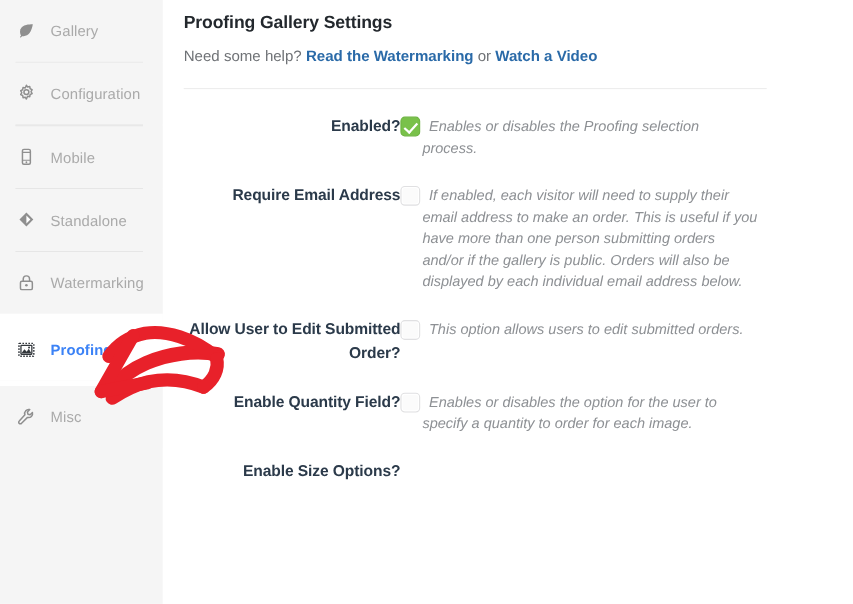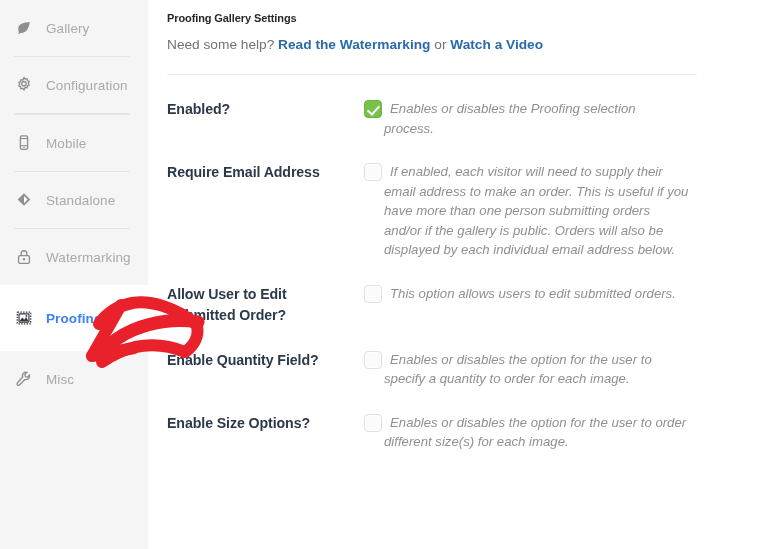--- a/index.html
+++ b/index.html
@@ -88,21 +88,21 @@
     background: #ffffff;
     padding: 0;
     overflow: hidden;
   }
 
   #content-inner {
     padding: 12px 8px 0 19px;
   }
 
   #page-title {
-    font-size: 11px;
+    font-size: 16px;
     font-weight: bold;
     color: #23282d;
     margin: 0 0 11px 0;
     letter-spacing: -0.1px;
   }
 
   .intro-line {
     font-size: 13.7px;
     color: #6f7276;
     line-height: 20px;
@@ -133,22 +133,23 @@
     padding-top: 24px;
   }
 
   .setting-label {
     flex: 0 0 197px;
     width: 197px;
     font-size: 14.2px;
     font-weight: bold;
     color: #2b3a4a;
     line-height: 21px;
-    padding-right: 20px;
+    padding-right: 0;
     letter-spacing: -0.1px;
+    text-align: right;
   }
 
   .setting-control {
     position: relative;
     flex: 1 1 auto;
     min-width: 0;
   }
 
   .cb {
     float: left;
@@ -323,24 +324,20 @@
           </div>
           <div class="setting-row">
             <div class="setting-label">Enable Quantity Field?</div>
             <div class="setting-control">
               <span class="cb off"></span>
               <div class="setting-desc">Enables or disables the option for the user to specify a quantity to order for each image.</div>
             </div>
           </div>
           <div class="setting-row">
             <div class="setting-label">Enable Size Options?</div>
-            <div class="setting-control">
-              <span class="cb off"></span>
-              <div class="setting-desc">Enables or disables the option for the user to order different size(s) for each image.</div>
-            </div>
           </div>
         </div>
 
     </div>
   </main>
 
   <svg id="arrow-overlay" viewBox="0 0 775 549">
     <g>
 
       <path id="arrow-curve-top" d="M 198,322 C 176,318 152,322 133,330 C 119,336 108,345 99,354" fill="none" stroke="#e8212a" stroke-width="13" stroke-linecap="round"></path>

